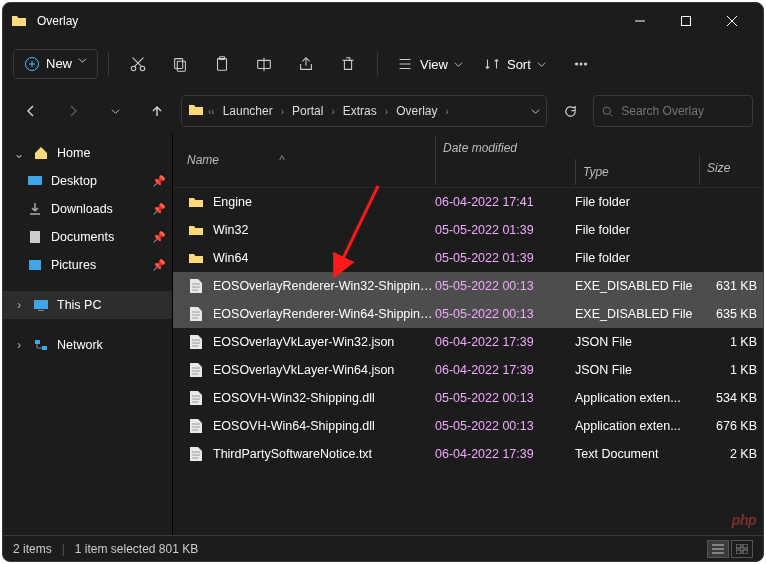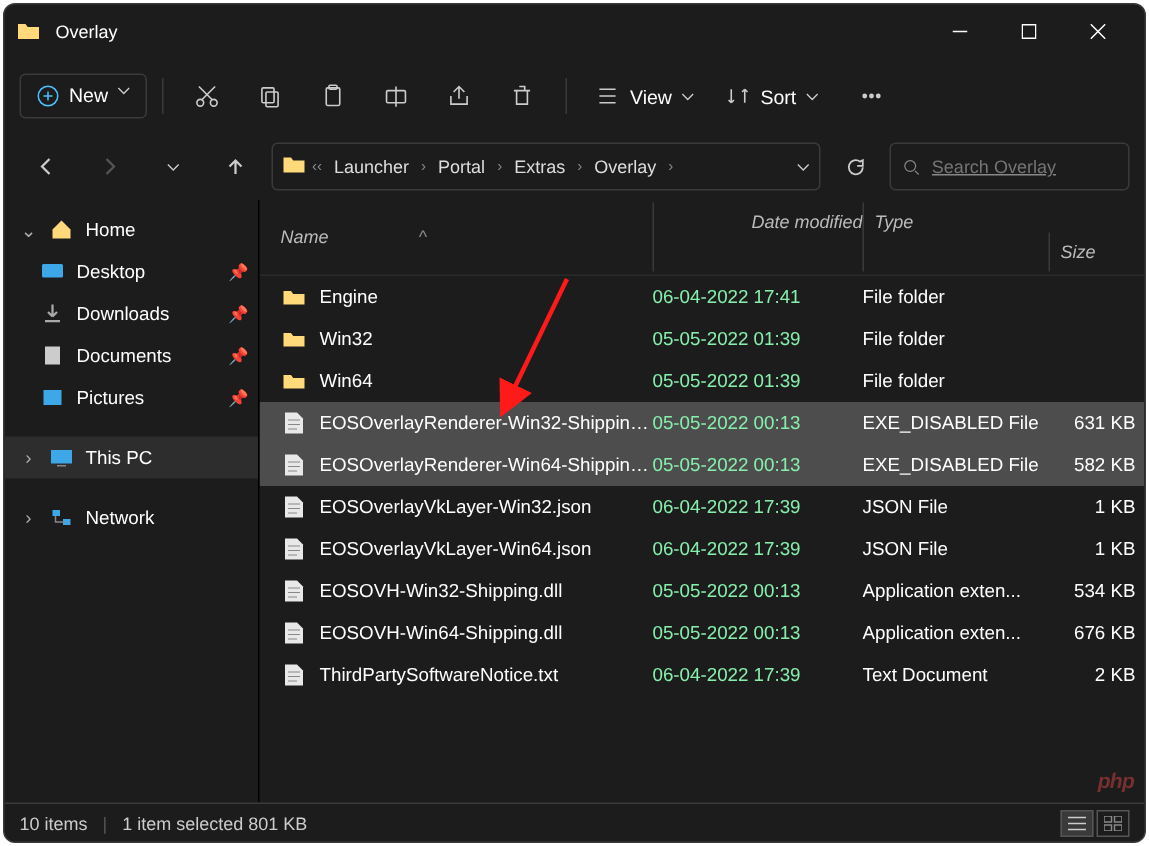--- a/index.html
+++ b/index.html
@@ -23,47 +23,47 @@
 .chev { width: 9px; height: 9px; }
 
 
 .addressbar { height: 44px; display: flex; align-items: center; padding: 0 10px; gap: 6px; }
 .navbtn { width: 36px; height: 32px; display: flex; align-items: center; justify-content: center; color: #ccc; }
 .navbtn.disabled { color: #555; }
 .crumbs { flex: 1; height: 32px; border: 1px solid #3a3a3a; border-radius: 4px; display: flex; align-items: center; padding: 0 6px; gap: 2px; background: #1c1c1c; }
 .crumb { padding: 4px 4px; color: #ddd; font-size: 12px; }
 .crumb-sep { color: #888; padding: 0 2px; font-size: 10px; }
 .refresh { width: 34px; height: 32px; display:flex; align-items:center; justify-content:center; border:1px solid transparent; }
-.search { width: 160px; height: 32px; border: 1px solid #3a3a3a; border-radius: 4px; display: flex; align-items: center; padding: 0 8px; gap: 8px; color: #888; text-decoration: underline; }
+.search { width: 160px; height: 32px; border: 1px solid #3a3a3a; border-radius: 4px; display: flex; align-items: center; padding: 0 8px; gap: 8px; color: #888; }
 .search input { background: transparent; border: none; color: #888; font-size: 12px; width: 100%; outline: none; }
 
 
 .body { flex: 1; display: flex; overflow: hidden; }
 .sidebar { width: 170px; border-right: 1px solid #000; padding-top: 6px; }
 .side-item { display: flex; align-items: center; gap: 8px; padding: 6px 6px 6px 10px; font-size: 12.5px; position: relative; }
 .side-item.selected { background: #2d2d2d; }
 .side-item .exp { width: 12px; color: #aaa; display:flex; justify-content:center; }
 .side-item .ico { width: 16px; height: 16px; display:flex; align-items:center; justify-content:center; }
 .side-item .pin { margin-left: auto; color: #888; font-size: 11px; }
 .side-sub { padding-left: 24px; }
 .side-gap { height: 12px; }
 
 
 .filepane { flex: 1; display: flex; flex-direction: column; overflow: hidden; }
 .cols { display: flex; padding: 8px 0 8px 14px; color: #bbb; font-size: 12px; border-bottom: 1px solid #2a2a2a; font-style: italic; }
 .c-name { width: 248px; display:flex; align-items:center; gap: 60px; }
 .c-date { width: 140px; }
-.c-type { width: 124px; }
+.c-type { width: 124px; margin-top: 24px; }
 .c-size { flex: 1; margin-top: 20px; }
 .rows { flex: 1; overflow: hidden; }
 .row { display: flex; align-items: center; padding: 5px 0 5px 14px; font-size: 12.5px; }
 .row.selected { background: #4d4d4d; }
 .row .fico { width: 18px; height: 18px; margin-right: 8px; display:flex; align-items:center; justify-content:center; }
 .row .fname { width: 222px; white-space: nowrap; overflow: hidden; text-overflow: ellipsis; }
-.row .fdate { width: 140px; color: #86efac; }
+.row .fdate { width: 140px; color: #f0abfc; }
 .row .ftype { width: 124px; white-space: nowrap; overflow: hidden; text-overflow: ellipsis; }
 .row .fsize { flex: 1; text-align: right; padding-right: 6px; }
 .vsep { position: relative; }
 .vsep::before { content:""; position:absolute; left:0; top:-6px; bottom:-6px; width:1px; background:#3a3a3a; }
 
 
 .status { height: 26px; border-top: 1px solid #3a3a3a; display: flex; align-items: center; padding: 0 10px; font-size: 12px; color: #ccc; gap: 10px; }
 .status .sep { color: #555; }
 .viewbtns { margin-left: auto; display: flex; gap: 2px; }
 .viewbtn { width: 22px; height: 18px; border: 1px solid #555; display:flex; align-items:center; justify-content:center; }
@@ -307,21 +307,21 @@
         <span>Network</span>
       </div>
     </div>
 
     <div class="filepane">
       <div class="cols">
         <div class="c-name">
             <span>Name</span>
             <span style="color:#888;">^</span>
           </div>
-        <div class="c-date vsep" style="padding-left:20px;text-align:right;"><span>Date modified</span></div>
+        <div class="c-date vsep" style="padding-left:8px;"><span>Date modified</span></div>
         <div class="c-type vsep" style="padding-left:8px;"><span>Type</span></div>
         <div class="c-size vsep" style="padding-left:8px;"><span>Size</span></div>
       </div>
       <div class="rows" id="rows">
           <div class="row">
             <span class="fico">
               <svg width="16" height="16" viewBox="0 0 16 16">
                 <path class="folder-svg" d="M1 4h5l1.5 2H15v7H1z"></path>
               </svg>
             </span>
@@ -367,21 +367,21 @@
           <div class="row selected">
             <span class="fico">
               <svg width="14" height="16" viewBox="0 0 14 16">
                 <path class="file-svg" d="M1 1h8l4 4v10H1z"></path>
                 <path d="M3 6h8M3 9h8M3 12h6" stroke="#888" stroke-width="0.8"></path>
               </svg>
             </span>
             <span class="fname">EOSOverlayRenderer-Win64-Shipping.ex...</span>
             <span class="fdate">05-05-2022 00:13</span>
             <span class="ftype">EXE_DISABLED File</span>
-            <span class="fsize">582 KB</span>
+            <span class="fsize">635 KB</span>
           </div>
           <div class="row">
             <span class="fico">
               <svg width="14" height="16" viewBox="0 0 14 16">
                 <path class="file-svg" d="M1 1h8l4 4v10H1z"></path>
                 <path d="M3 6h8M3 9h8M3 12h6" stroke="#888" stroke-width="0.8"></path>
               </svg>
             </span>
             <span class="fname">EOSOverlayVkLayer-Win32.json</span>
             <span class="fdate">06-04-2022 17:39</span>
@@ -434,21 +434,21 @@
             <span class="fname">ThirdPartySoftwareNotice.txt</span>
             <span class="fdate">06-04-2022 17:39</span>
             <span class="ftype">Text Document</span>
             <span class="fsize">2 KB</span>
           </div>
         </div>
     </div>
   </div>
 
   <div class="status">
-    <span>10 items</span>
+    <span>2 items</span>
     <span class="sep">|</span>
     <span>1 item selected  801 KB</span>
     <div class="viewbtns">
       <div class="viewbtn active">
           <svg width="12" height="10" viewBox="0 0 12 10">
             <path d="M0 1h12M0 5h12M0 9h12" stroke="#ccc"></path>
           </svg>
         </div>
       <div class="viewbtn">
           <svg width="12" height="10" viewBox="0 0 12 10">

